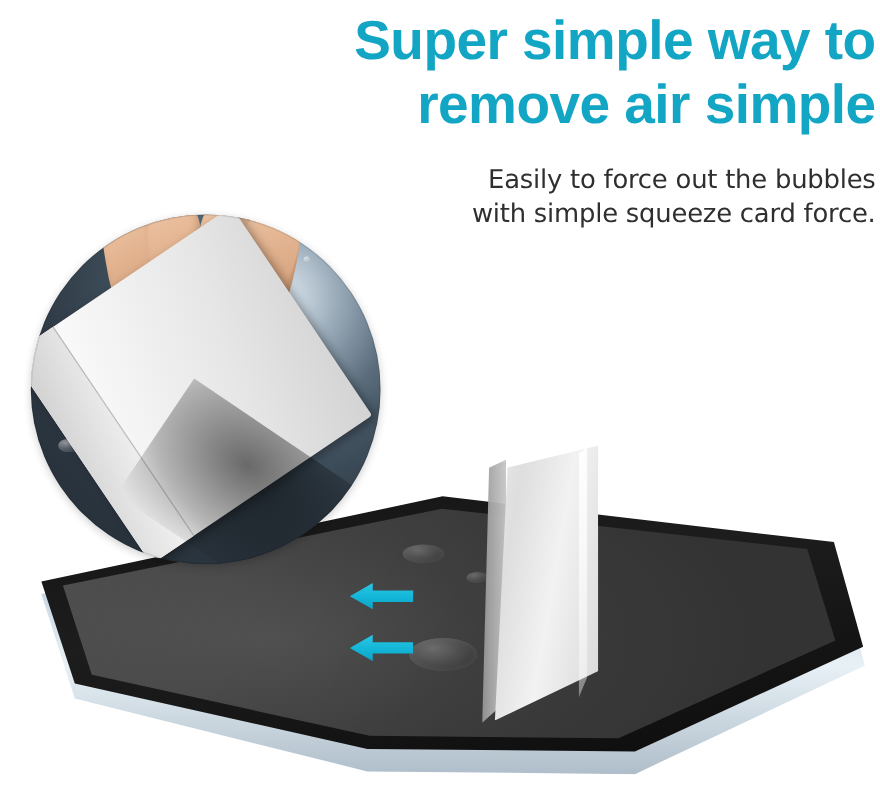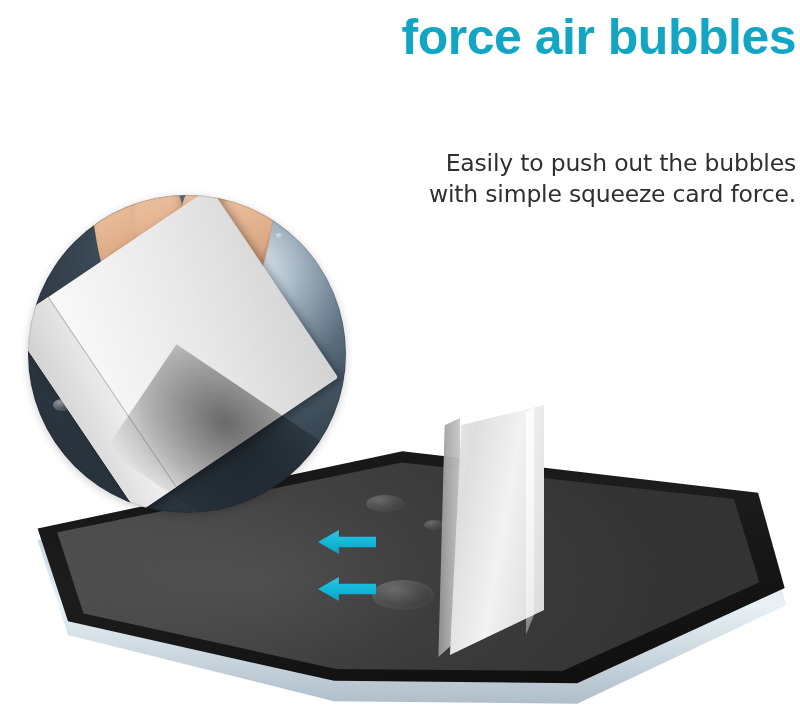--- a/index.html
+++ b/index.html
@@ -296,25 +296,26 @@
     box-shadow: inset 0 0 0 1px rgba(0,0,0,0.10);
     pointer-events: none;
   }
 </style>
 </head>
 <body>
 
 <div id="stage">
 
   <div class="headline">
-    <span class="hl-line">force air bubbles</span>
+    <span class="hl-line">Super simple way to</span>
+    <span class="hl-line">remove air simple</span>
   </div>
 
   <div class="subtitle">
-    <span class="sub-line">Easily to push out the bubbles</span>
+    <span class="sub-line">Easily to force out the bubbles</span>
     <span class="sub-line">with simple squeeze card force.</span>
   </div>
 
   <div class="tablet-wrap">
     <div class="tablet-body"></div>
     <div class="tablet-bezel"></div>
     <div class="tablet-screen">
       <div class="screen-sheen"></div>
     </div>
   </div>

